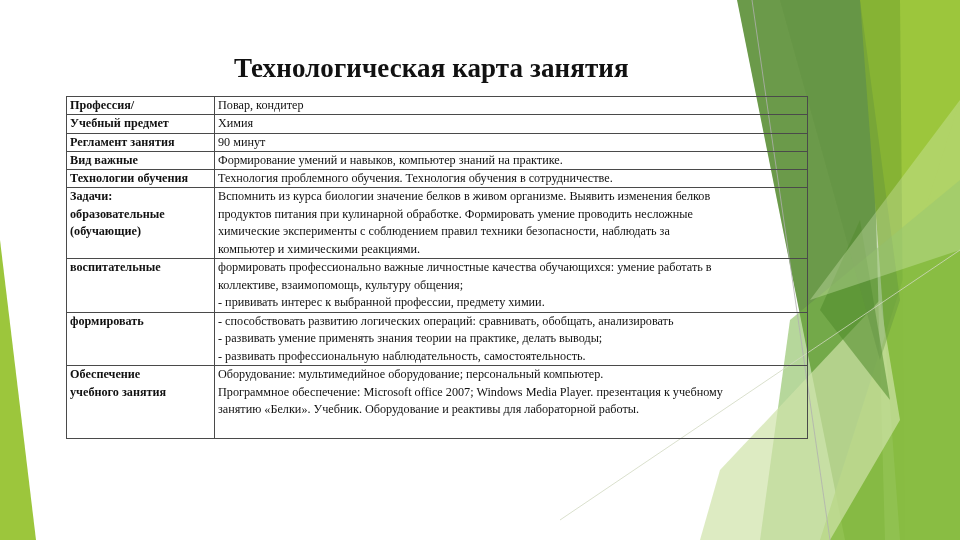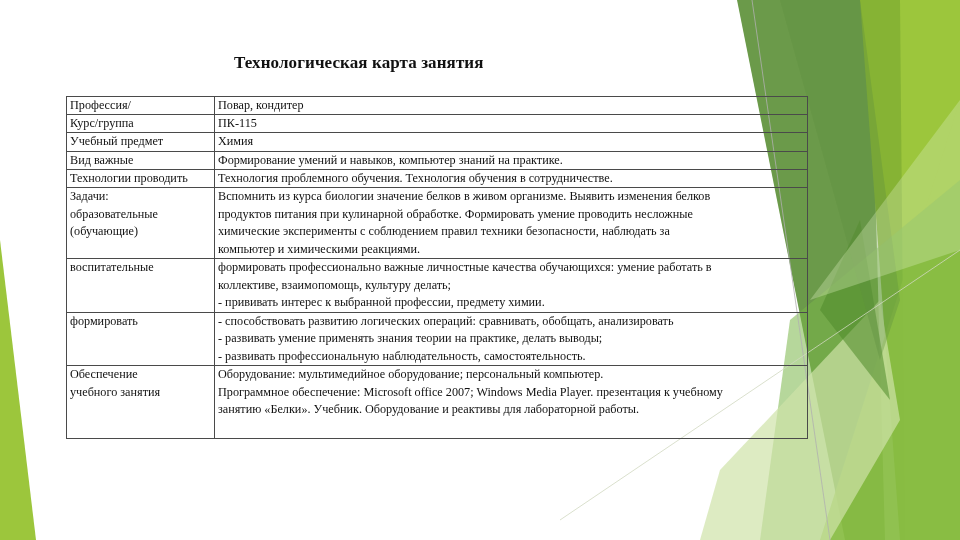--- a/index.html
+++ b/index.html
@@ -5,33 +5,33 @@
     html, body { margin: 0; padding: 0; }
     body {
       width: 960px; height: 540px; overflow: hidden;
       background: #ffffff; position: relative;
       font-family: "Liberation Serif", "DejaVu Serif", serif;
       color: #111;
     }
     .deco { position: absolute; left: 0; top: 0; width: 960px; height: 540px; z-index: 0; }
     .title {
       position: absolute; left: 234px; top: 53px;
-      font-size: 17px; font-weight: bold; letter-spacing: 0.1px;
+      font-size: 27px; font-weight: bold; letter-spacing: 0.1px;
       z-index: 2; white-space: nowrap;
     }
     table.map {
       position: absolute; left: 66px; top: 96px; width: 742px;
       border-collapse: collapse; z-index: 2;
       font-size: 12.2px; line-height: 17px;
     }
     table.map td {
       border: 1.5px solid #4a4a4a; padding: 0 3px; vertical-align: top;
       background: transparent;
     }
-    table.map td.k { width: 141px; font-weight: normal; white-space: nowrap; }
+    table.map td.k { width: 141px; font-weight: bold; white-space: nowrap; }
     table.map td.v { }
     .multi .k, .multi .v { line-height: 17.5px; margin-top: 32px; }
     .line { display: block; }
   </style>
 </head>
 <body>
 
 <svg class="deco" viewBox="0 0 960 540" xmlns="http://www.w3.org/2000/svg">
 
   <polygon points="0,240 0,540 36,540" fill="#9cc63c"></polygon>
@@ -50,54 +50,54 @@
 </svg>
 
 <div class="title">Технологическая карта занятия</div>
 
 <table class="map">
   <tbody>
       <tr style="height:18px">
     <td class="k">Профессия/</td>
     <td class="v">Повар, кондитер</td>
   </tr>
-  <tr style="height:17px">
-    <td class="k">Курс/группа</td>
-    <td class="v">ПК-115</td>
-  </tr>
   <tr style="height:19px">
     <td class="k">Учебный предмет</td>
     <td class="v">Химия</td>
+  </tr>
+  <tr style="height:17px">
+    <td class="k">Регламент занятия</td>
+    <td class="v">90  минут</td>
   </tr>
   <tr style="height:17px">
     <td class="k">Вид важные</td>
     <td class="v">Формирование  умений и навыков, компьютер  знаний на практике.</td>
   </tr>
   <tr style="height:17px">
-    <td class="k">Технологии проводить</td>
+    <td class="k">Технологии обучения</td>
     <td class="v">Технология  проблемного обучения.  Технология обучения  в сотрудничестве.</td>
   </tr>
   <tr class="multi" style="height:70px">
     <td class="k">
       <span class="line">Задачи:</span>
       <span class="line">образовательные</span>
       <span class="line">(обучающие)</span>
     </td>
     <td class="v">
       <span class="line">Вспомнить  из курса биологии значение белков в живом организме. Выявить   изменения  белков</span>
       <span class="line">продуктов питания  при кулинарной обработке. Формировать умение проводить несложные</span>
       <span class="line">химические эксперименты с соблюдением правил техники безопасности, наблюдать  за</span>
       <span class="line">компьютер и химическими реакциями.</span>
     </td>
   </tr>
   <tr class="multi" style="height:53px">
     <td class="k">воспитательные</td>
     <td class="v">
       <span class="line">формировать профессионально важные личностные  качества обучающихся: умение работать  в</span>
-      <span class="line">коллективе, взаимопомощь, культуру  делать;</span>
+      <span class="line">коллективе, взаимопомощь, культуру  общения;</span>
       <span class="line">- прививать  интерес  к выбранной профессии, предмету химии.</span>
     </td>
   </tr>
   <tr class="multi" style="height:53px">
     <td class="k">формировать</td>
     <td class="v">
       <span class="line">- способствовать развитию логических операций:  сравнивать, обобщать, анализировать</span>
       <span class="line">- развивать умение применять  знания теории  на практике, делать выводы;</span>
       <span class="line">- развивать профессиональную  наблюдательность,   самостоятельность.</span>
     </td>

